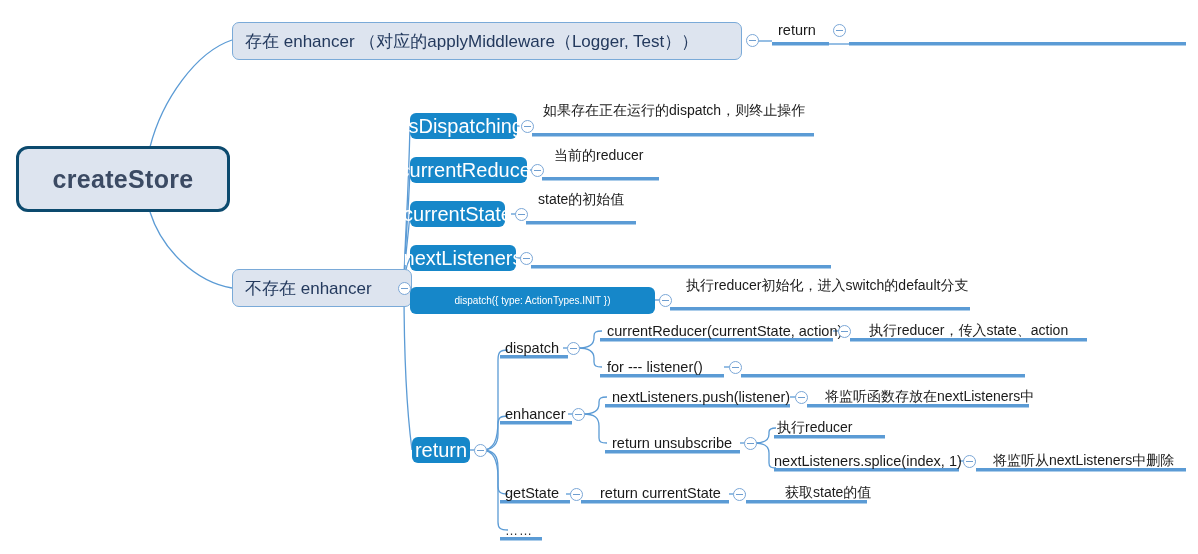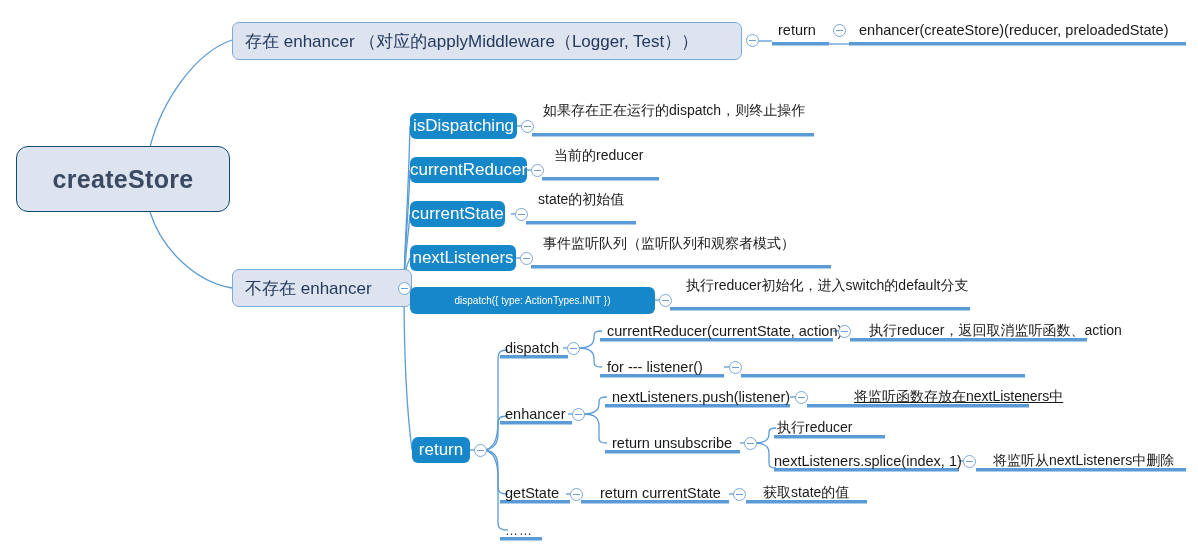--- a/index.html
+++ b/index.html
@@ -31,21 +31,21 @@
     position: absolute;
     box-sizing: border-box;
     white-space: nowrap;
     display: flex;
     align-items: center;
   }
 
   
   .node-root {
     background: #dde4ef;
-    border: 1px solid #0c4a6e;
+    border: 3px solid #0c4a6e;
     border-radius: 12px;
     color: #3b4a63;
     font-weight: bold;
     font-size: 25px;
     justify-content: center;
     letter-spacing: 0.3px;
   }
 
   
   .node-l1 {
@@ -55,21 +55,21 @@
     color: #23395d;
     font-size: 17px;
     padding: 12px 12px;
   }
 
   
   .node-blue {
     background: #1687c9;
     border-radius: 6px;
     color: #ffffff;
-    font-size: 17px;
+    font-size: 20px;
     padding: 0 11px;
     justify-content: center;
   }
   .node-blue.small {
     font-size: 10px;
   }
 
   
   .node-text {
     color: #1a1a1a;
@@ -215,23 +215,20 @@
   <div class="node node-l1" style="left:232px; top:22px; width:510px; height:38px;">
     <span>存在 enhancer （对应的applyMiddleware（Logger, Test））</span>
   </div>
   <span class="toggle" style="left:746px; top:34px;"></span>
 
   <div class="node node-text" style="left:775px; top:20px; height:20px;">
     <span>return</span>
   </div>
   <span class="toggle" style="left:833px; top:24px;"></span>
 
-  <div class="node node-text" style="left:856px; top:20px; height:20px;">
-    <span>enhancer(createStore)(reducer, preloadedState)</span>
-  </div>
 
   <div class="node node-l1" style="left:232px; top:269px; width:180px; height:38px;">
     <span>不存在 enhancer</span>
   </div>
   <span class="toggle" style="left:398px; top:282px;"></span>
 
   <div class="node node-blue" style="left:410px; top:113px; width:107px; height:26px;">
     <span>isDispatching</span>
   </div>
   <span class="toggle" style="left:521px; top:120px;"></span>
@@ -252,23 +249,20 @@
   </div>
   <span class="toggle" style="left:515px; top:208px;"></span>
   <div class="node node-text cn" style="left:535px; top:190px; height:20px;">
     <span>state的初始值</span>
   </div>
 
   <div class="node node-blue" style="left:410px; top:245px; width:106px; height:26px;">
     <span>nextListeners</span>
   </div>
   <span class="toggle" style="left:520px; top:252px;"></span>
-  <div class="node node-text cn" style="left:540px; top:234px; height:20px;">
-    <span>事件监听队列（监听队列和观察者模式）</span>
-  </div>
 
   <div class="node node-blue small" style="left:410px; top:287px; width:245px; height:27px;">
     <span>dispatch({ type: ActionTypes.INIT })</span>
   </div>
   <span class="toggle" style="left:659px; top:294px;"></span>
   <div class="node node-text cn" style="left:683px; top:276px; height:20px;">
     <span>执行reducer初始化，进入switch的default分支</span>
   </div>
 
   <div class="node node-blue" style="left:412px; top:437px; width:58px; height:26px;">
@@ -279,38 +273,38 @@
   <div class="node node-text" style="left:502px; top:338px; height:20px;">
     <span>dispatch</span>
   </div>
   <span class="toggle" style="left:567px; top:342px;"></span>
 
   <div class="node node-text" style="left:604px; top:321px; height:20px;">
     <span>currentReducer(currentState, action)</span>
   </div>
   <span class="toggle" style="left:838px; top:325px;"></span>
   <div class="node node-text cn" style="left:866px; top:321px; height:20px;">
-    <span>执行reducer，返回取消监听函数、action</span>
+    <span>执行reducer，传入state、action</span>
   </div>
 
   <div class="node node-text" style="left:604px; top:357px; height:20px;">
     <span>for --- listener()</span>
   </div>
   <span class="toggle" style="left:729px; top:361px;"></span>
 
   <div class="node node-text" style="left:502px; top:404px; height:20px;">
     <span>enhancer</span>
   </div>
   <span class="toggle" style="left:572px; top:408px;"></span>
 
   <div class="node node-text" style="left:609px; top:387px; height:20px;">
     <span>nextListeners.push(listener)</span>
   </div>
   <span class="toggle" style="left:795px; top:391px;"></span>
-  <div class="node node-text cn" style="left:851px; top:387px; height:20px;text-decoration:underline;">
+  <div class="node node-text cn" style="left:822px; top:387px; height:20px;">
     <span>将监听函数存放在nextListeners中</span>
   </div>
 
   <div class="node node-text" style="left:609px; top:433px; height:20px;">
     <span>return unsubscribe</span>
   </div>
   <span class="toggle" style="left:744px; top:437px;"></span>
   <div class="node node-text cn" style="left:774px; top:418px; height:20px;">
     <span>执行reducer</span>
   </div>
@@ -324,21 +318,21 @@
   </div>
 
   <div class="node node-text" style="left:502px; top:483px; height:20px;">
     <span>getState</span>
   </div>
   <span class="toggle" style="left:570px; top:488px;"></span>
   <div class="node node-text" style="left:597px; top:483px; height:20px;">
     <span>return currentState</span>
   </div>
   <span class="toggle" style="left:733px; top:488px;"></span>
-  <div class="node node-text cn" style="left:760px; top:483px; height:20px;justify-content:center;">
+  <div class="node node-text cn" style="left:782px; top:483px; height:20px;justify-content:center;">
     <span>获取state的值</span>
   </div>
 
   <div class="node node-text dots" style="left:502px; top:521px; height:18px;">
     <span>……</span>
   </div>
 
 </div>
 
 </body></html>

